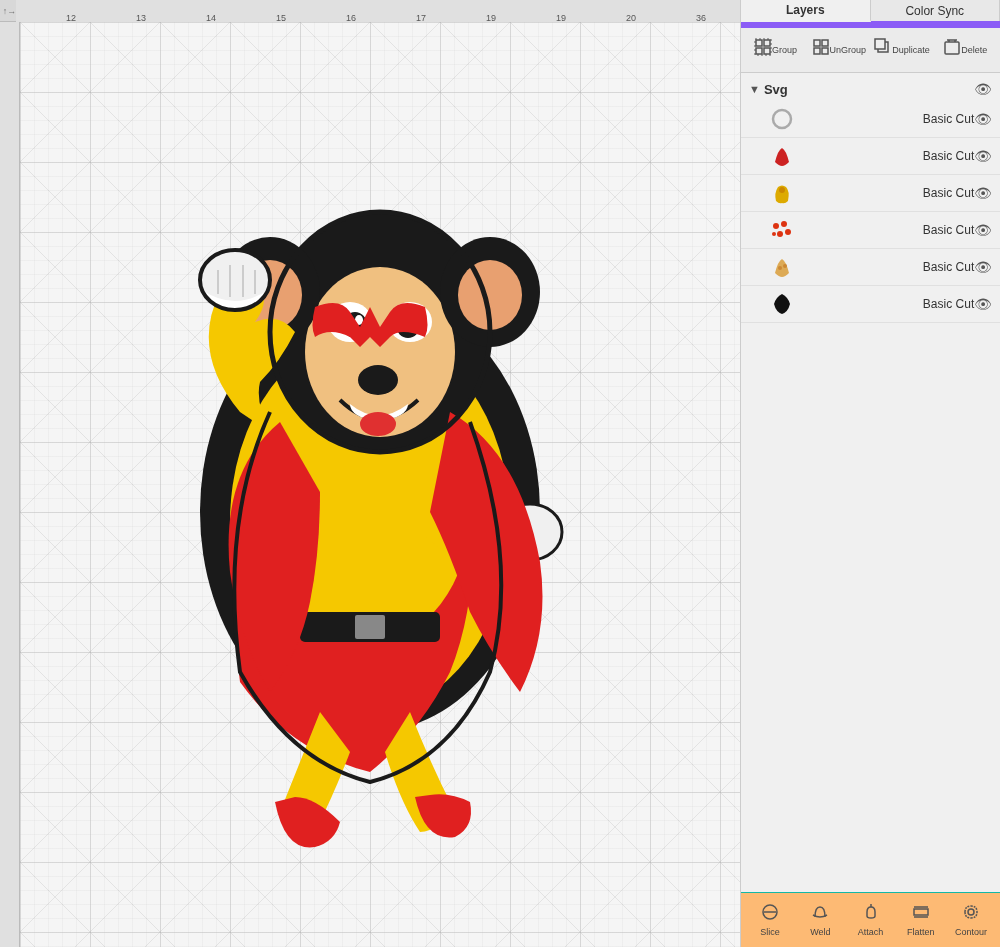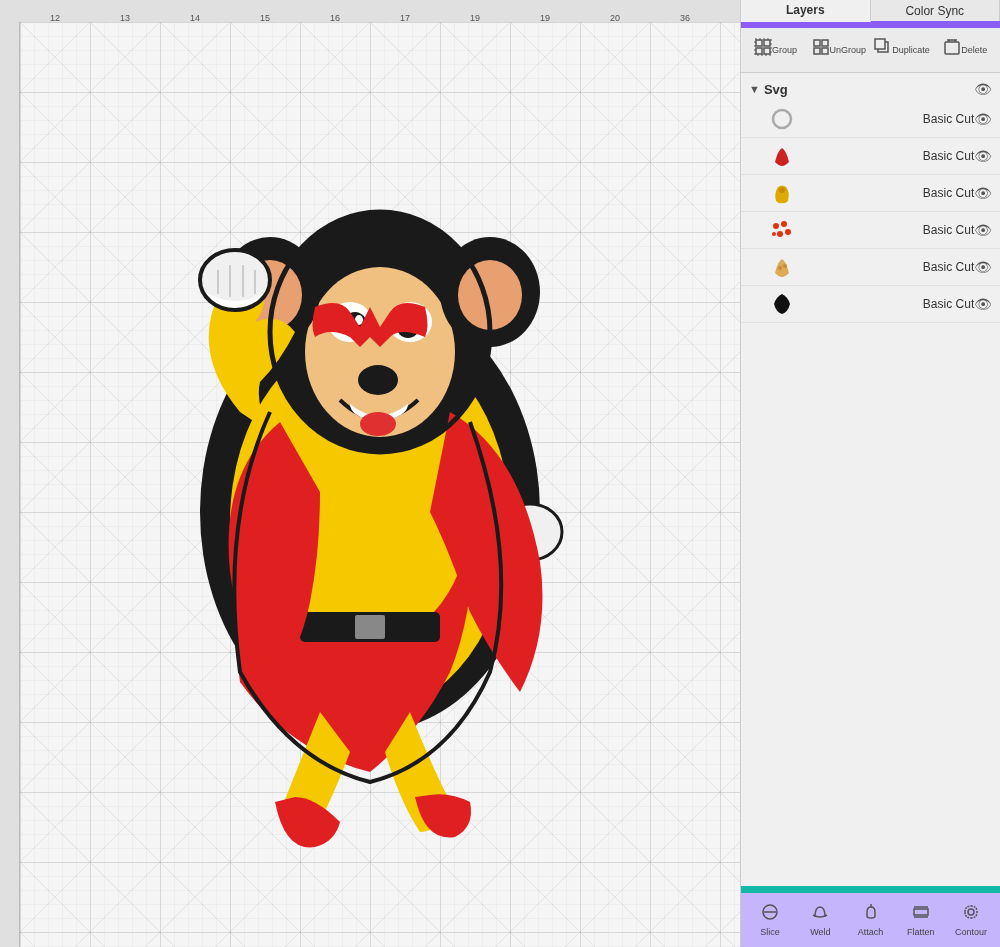--- a/index.html
+++ b/index.html
@@ -11,21 +11,21 @@
       height: 947px;
       background: #d0d0d0;
       position: relative;
       overflow: hidden;
       flex-shrink: 0;
     }
 
     
     .ruler-top {
       position: absolute;
-      top: 0; left: 0; right: 0;
+      top: 0; left: 16px; right: 0;
       height: 26px;
       background: #e0e0e0;
       border-bottom: 1px solid #bbb;
       display: flex;
       align-items: flex-end;
       padding-left: 20px;
     }
     .ruler-mark {
       position: absolute;
       bottom: 2px;
@@ -204,22 +204,22 @@
     }
     .blank-canvas-label {
       font-size: 12px;
       color: #333;
     }
 
     
     .bottom-actions {
       display: flex;
       padding: 6px 4px;
-      border-top: 7px solid #14b8a6;
-      background: #c4b5fd;
+      border-top: 1px solid #14b8a6;
+      background: #fdba74;
       gap: 0;
     }
     .action-btn {
       flex: 1;
       display: flex; flex-direction: column; align-items: center; justify-content: center;
       padding: 4px 2px;
       font-size: 9px;
       color: #444;
       cursor: pointer;
       border-radius: 3px;

